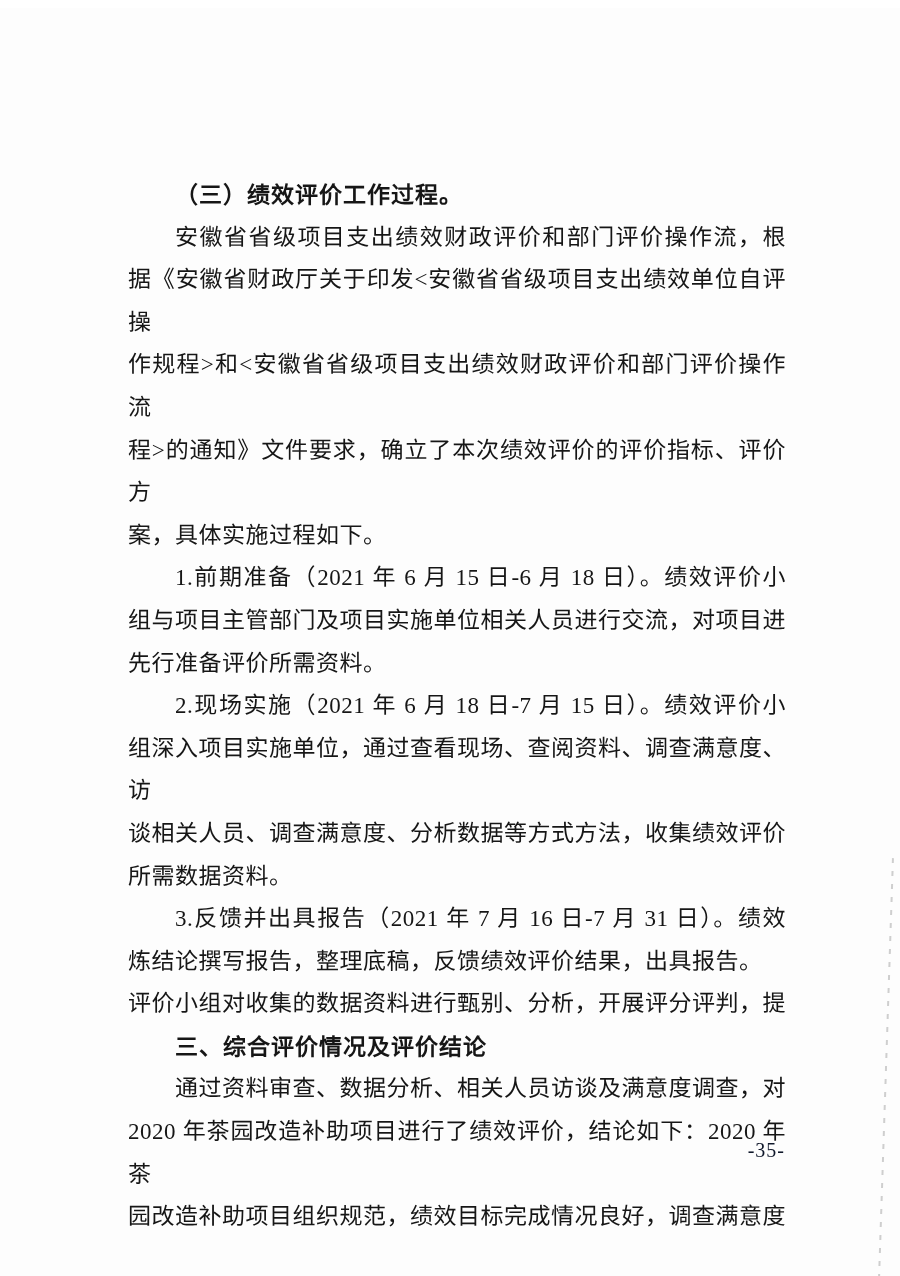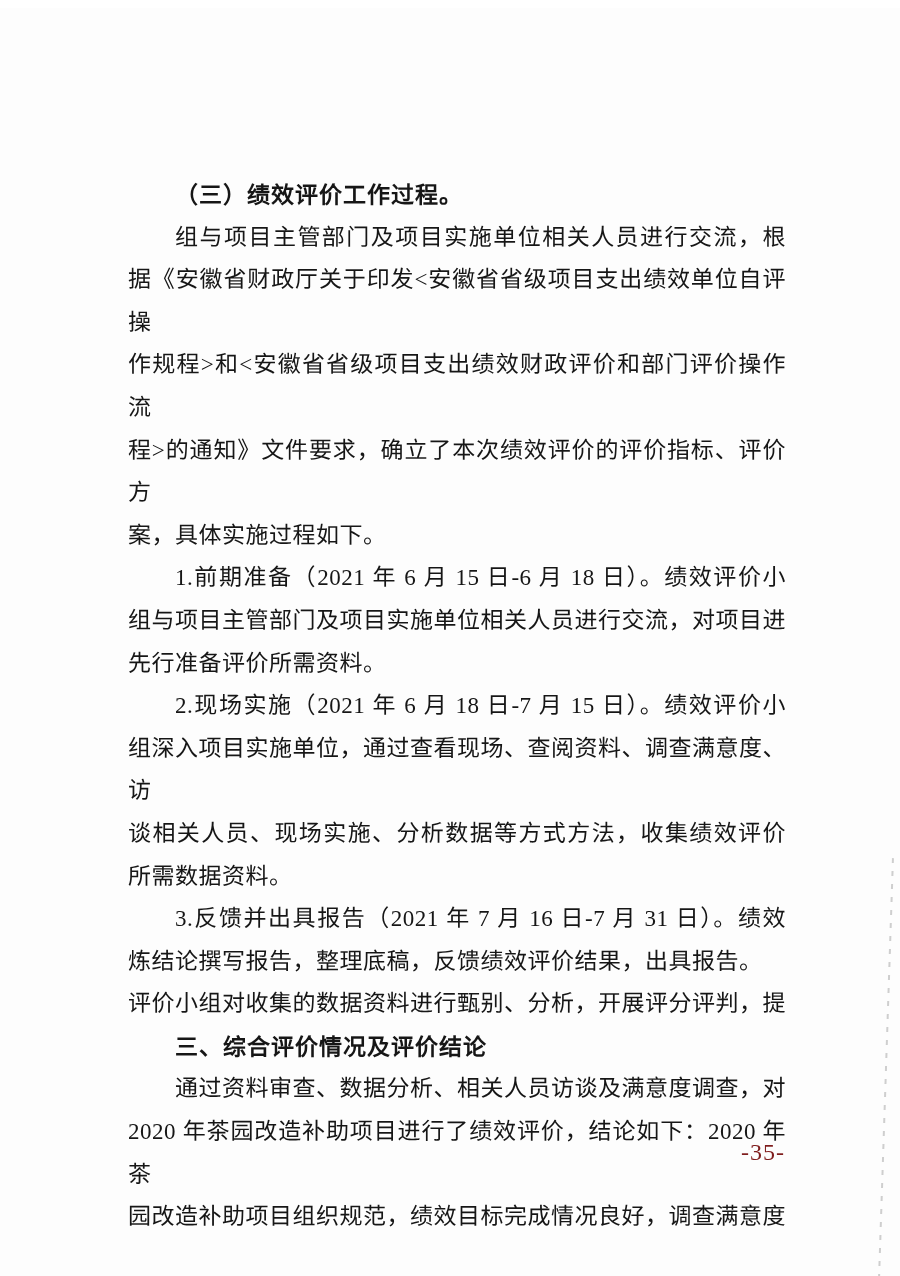--- a/index.html
+++ b/index.html
@@ -36,23 +36,23 @@
   .ind  { text-indent: 47px; }
   .hd {
     font-weight: 700;
     font-family: "Liberation Sans", "DejaVu Sans", sans-serif;
     letter-spacing: 1px;
   }
   .page-num {
     position: absolute;
     top: 1131px;
     right: 115px;
-    font-size: 24px;
+    font-size: 20px;
     letter-spacing: 1px;
-    color: #7f1d1d;
+    color: #0f172a;
     font-family: "Liberation Serif", "DejaVu Serif", serif;
   }
   .scan-artifact {
     position: absolute;
     top: 850px;
     right: 13px;
     height: 420px;
     width: 2px;
     background: repeating-linear-gradient(
       to bottom,
@@ -65,33 +65,33 @@
 </style>
 </head>
 <body>
 
 <div class="page">
 
   <div class="body-text">
 
     <div class="ln hd ind end">（三）绩效评价工作过程。</div>
 
-    <div class="ln ind fill">组与项目主管部门及项目实施单位相关人员进行交流，根</div>
+    <div class="ln ind fill">安徽省省级项目支出绩效财政评价和部门评价操作流，根</div>
     <div class="ln fill">据《安徽省财政厅关于印发&lt;安徽省省级项目支出绩效单位自评操</div>
     <div class="ln fill">作规程&gt;和&lt;安徽省省级项目支出绩效财政评价和部门评价操作流</div>
     <div class="ln fill">程&gt;的通知》文件要求，确立了本次绩效评价的评价指标、评价方</div>
     <div class="ln end">案，具体实施过程如下。</div>
 
     <div class="ln ind fill">1.前期准备（2021 年 6 月 15 日-6 月 18 日）。绩效评价小</div>
     <div class="ln fill">组与项目主管部门及项目实施单位相关人员进行交流，对项目进</div>
     <div class="ln end">先行准备评价所需资料。</div>
 
     <div class="ln ind fill">2.现场实施（2021 年 6 月 18 日-7 月 15 日）。绩效评价小</div>
     <div class="ln fill">组深入项目实施单位，通过查看现场、查阅资料、调查满意度、访</div>
-    <div class="ln fill">谈相关人员、现场实施、分析数据等方式方法，收集绩效评价</div>
+    <div class="ln fill">谈相关人员、调查满意度、分析数据等方式方法，收集绩效评价</div>
     <div class="ln end">所需数据资料。</div>
 
     <div class="ln ind fill">3.反馈并出具报告（2021 年 7 月 16 日-7 月 31 日）。绩效</div>
     <div class="ln end">炼结论撰写报告，整理底稿，反馈绩效评价结果，出具报告。</div>
     <div class="ln fill">评价小组对收集的数据资料进行甄别、分析，开展评分评判，提</div>
 
     <div class="ln hd ind end">三、综合评价情况及评价结论</div>
 
     <div class="ln ind fill">通过资料审查、数据分析、相关人员访谈及满意度调查，对</div>
     <div class="ln fill">2020 年茶园改造补助项目进行了绩效评价，结论如下：2020 年茶</div>

